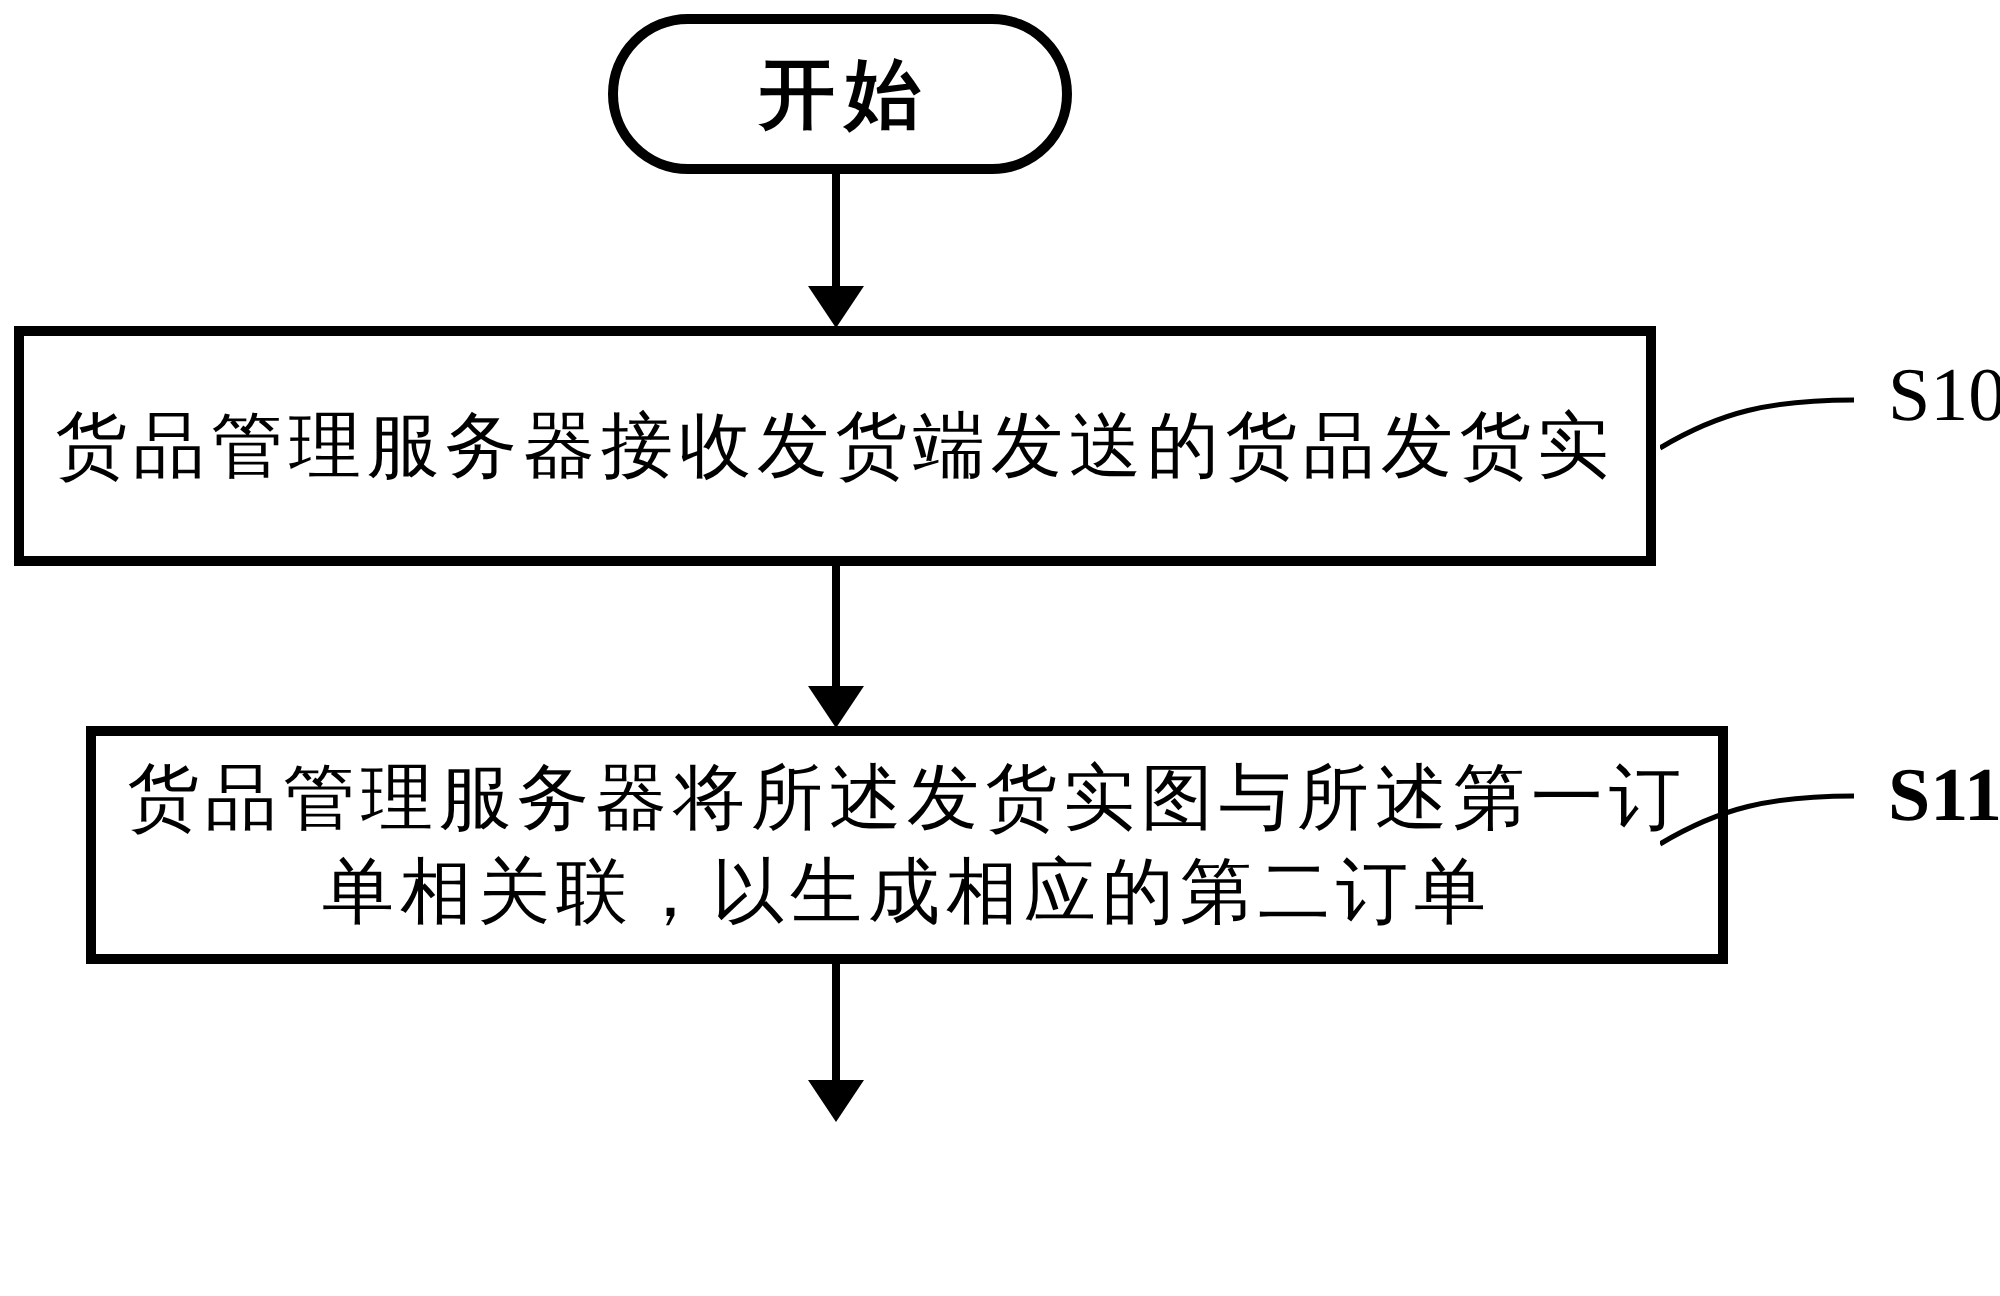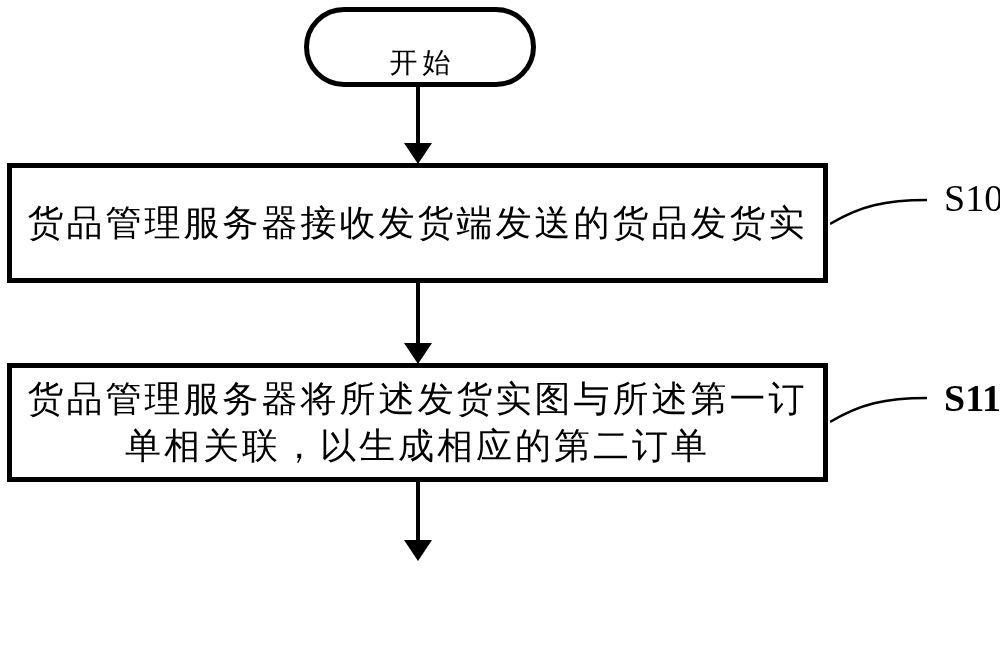--- a/index.html
+++ b/index.html
@@ -21,47 +21,48 @@
     overflow: hidden;
   }
   
   .terminal {
     position: absolute;
     width: 232px;
     height: 80px;
     border: 5px solid var(--stroke);
     border-radius: 42px;
     display: flex;
-    align-items: flex-end;
+    align-items: center;
     justify-content: center;
-    font-size: 28px;
+    font-size: 38px;
     letter-spacing: 5px;
     text-indent: 5px; 
     background: var(--bg);
+    font-weight: bold;
   }
   .terminal.start { left: 304px; top: 7px; }
   .terminal.end   { left: 304px; top: 560px; }
 
   
   .process {
     position: absolute;
     left: 7px;
     width: 821px;
     border: 5px solid var(--stroke);
     background: var(--bg);
     display: flex;
     flex-direction: column;
     justify-content: center;
     text-align: center;
     font-size: 36px;
     line-height: 47px;
     letter-spacing: 3px;
   }
   .process.step1 { top: 163px; height: 120px; }
-  .process.step2 { top: 363px; height: 119px; }
+  .process.step2 { top: 363px; height: 119px; margin-left: 36px; }
 
   
   .vline {
     position: absolute;
     left: 416px;
     width: 4px;
     background: var(--stroke);
   }
   .vline.a1 { top: 85px;  height: 60px; }
   .vline.a2 { top: 282px; height: 63px; }

